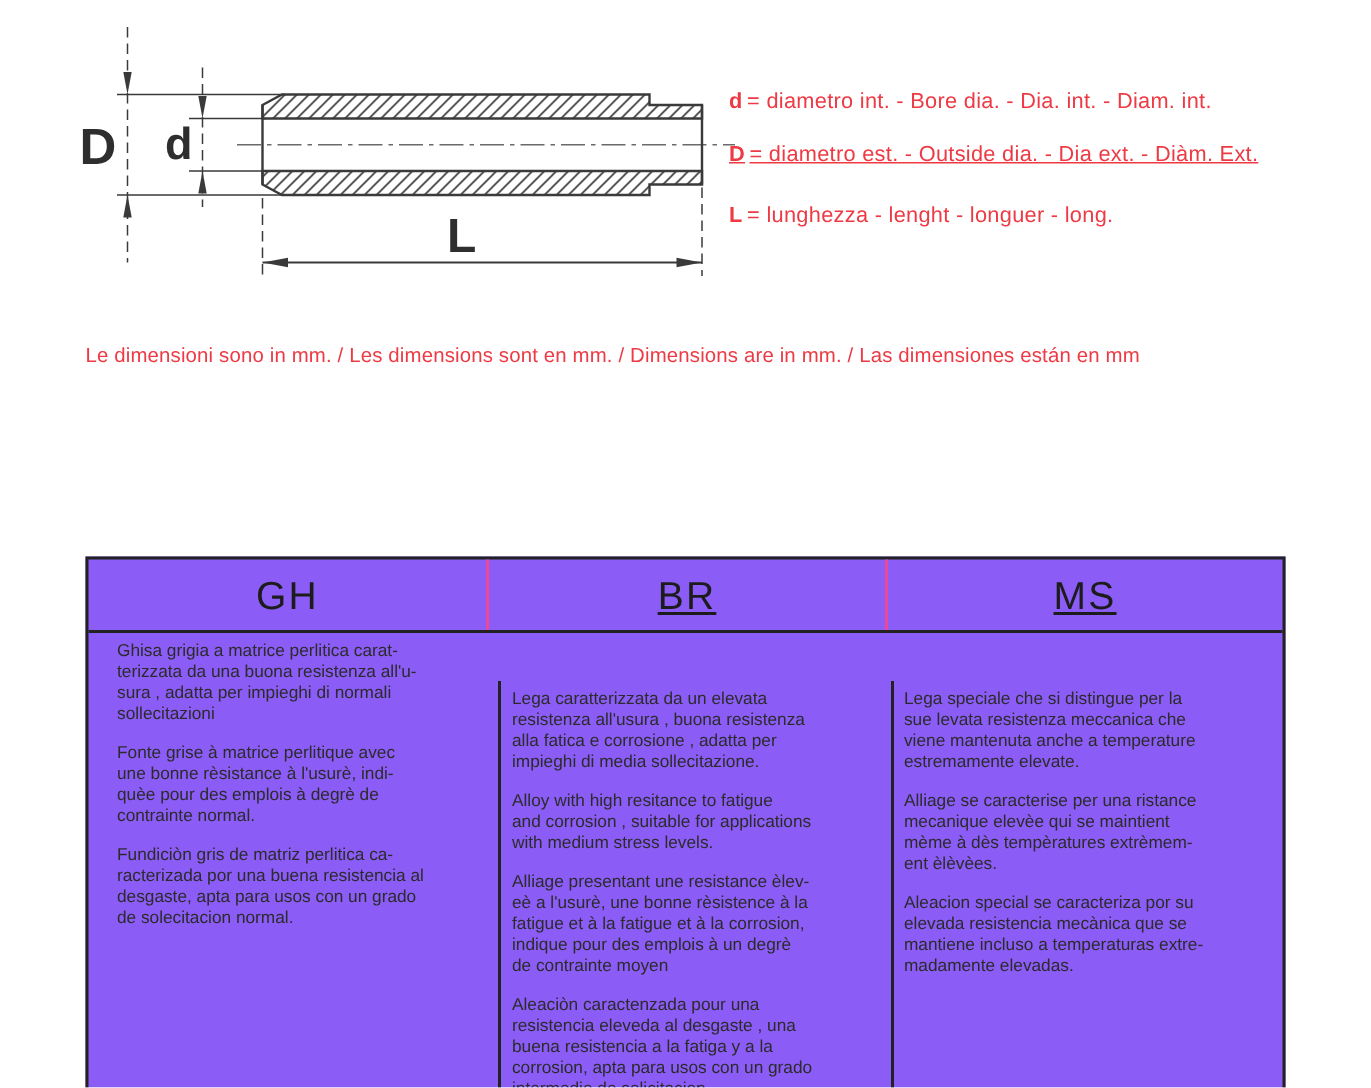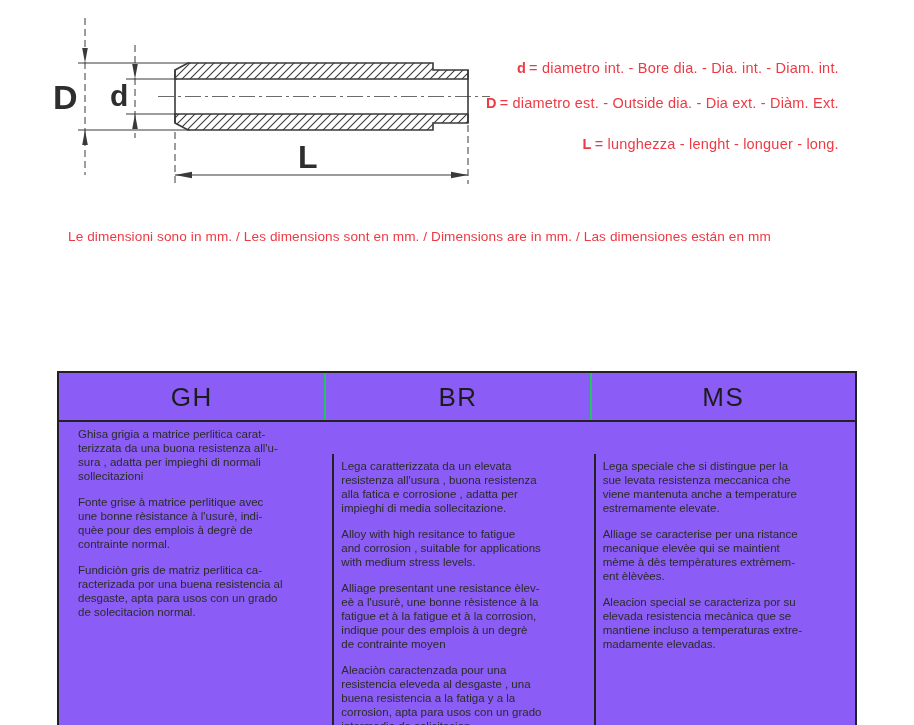--- a/index.html
+++ b/index.html
@@ -3,40 +3,40 @@
 <meta charset="utf-8">
 <style>
   html,body{margin:0;padding:0;background:#ffffff;}
   .page{
     position:relative;width:914px;height:725px;background:#ffffff;
     font-family:"Liberation Sans",sans-serif;overflow:hidden;
   }
   
   .drawing{position:absolute;left:40px;top:5px;width:450px;height:195px;}
   
-  .legend{position:absolute;left:486px;top:60px;font-size:14.5px;color:#ed3a44;letter-spacing:.2px;text-align:right;}
+  .legend{position:absolute;left:486px;top:60px;font-size:14.5px;color:#ed3a44;letter-spacing:.2px;}
   .legend-row{margin:0 0 19px 0;white-space:nowrap;}
-  .legend-row:nth-child(2){margin-bottom:25px;}
+  .legend-row:nth-child(2){margin-bottom:25px;text-decoration:underline;}
   .legend .sym{font-weight:700;margin-right:3px;}
   
   .mm-note{
     position:absolute;left:57px;top:229px;font-size:13.6px;color:#ed3a44;
-    white-space:nowrap;letter-spacing:.1px;margin-left:11px;
+    white-space:nowrap;letter-spacing:.1px;
   }
   
   .materials-table{
     position:absolute;left:57px;top:371px;width:796px;
     border:2px solid #222222;color:#2b2b2b;background:#8b5cf6;
   }
   .thead{display:grid;grid-template-columns:1fr 1fr 1fr;border-bottom:2px solid #222222;}
   .th{
     text-align:center;font-size:26px;line-height:30px;letter-spacing:1.5px;
     padding:9px 0 8px 0;font-weight:500;color:#1c1c1c;
   }
-  .th + .th{border-left:2px solid #22c55e;}
+  .th + .th{border-left:2px solid #ec4899;text-decoration:underline;}
   .tbody{display:grid;grid-template-columns:1fr 1fr 1fr;padding-left:12px;}
   .td{padding:5px 6px 8px 7px;font-size:11.5px;line-height:14px;}
   .td + .td{border-left:2px solid #222222;margin-top:32px;}
   .td p{margin:0 0 12px 0;white-space:pre-line;}
   .td p:last-child{margin-bottom:0;}
 </style>
 </head>
 <body>
 
 <div class="page">

